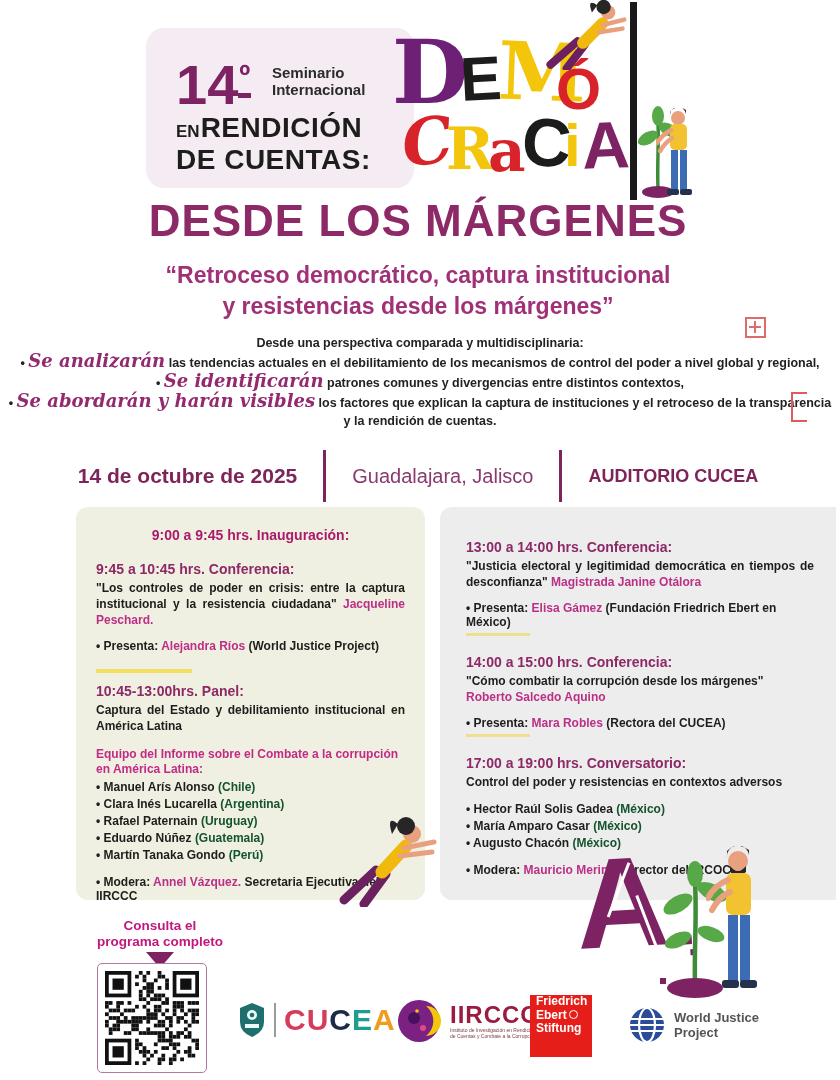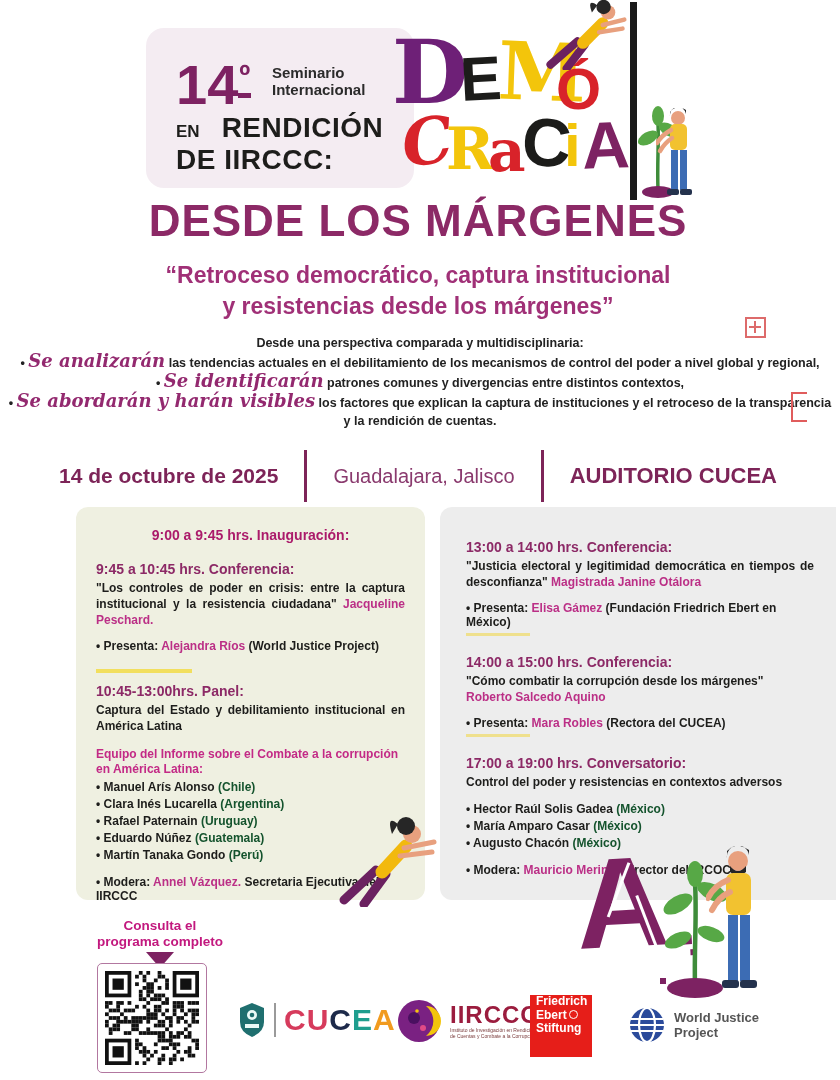--- a/index.html
+++ b/index.html
@@ -4,21 +4,21 @@
 <style>
   html,body{margin:0;padding:0;background:#fff;}
   .poster{position:relative;width:836px;height:1080px;background:#ffffff;overflow:hidden;
           font-family:"Liberation Sans", sans-serif;color:#1d1d1b;}
 
   
   .badge{position:absolute;left:146px;top:28px;width:268px;height:160px;background:#f4ecf2;border-radius:18px;}
   .badge-num{position:absolute;left:30px;top:20px;font-size:56px;font-weight:800;color:#7d2262;line-height:56px;}
   .badge-num .ord{font-size:30px;vertical-align:18px;border-bottom:5px solid #7d2262;padding:0 1px 1px 1px;}
   .badge-sem{position:absolute;left:126px;top:36px;font-size:15px;font-weight:600;color:#2b2b2b;line-height:17px;}
-  .badge-l2{position:absolute;left:30px;top:84px;display:flex;align-items:baseline;gap:22px;}
+  .badge-l2{position:absolute;left:30px;top:84px;display:flex;align-items:baseline;gap:1px;}
   .badge-en{font-size:17px;font-weight:800;color:#1d1d1b;}
   .badge-big{font-size:28px;font-weight:800;color:#1d1d1b;letter-spacing:.5px;}
   .badge-l3{position:absolute;left:30px;top:116px;}
 
   
   .wordmark{position:absolute;left:392px;top:6px;width:330px;height:196px;}
   .wm{position:absolute;font-weight:bold;line-height:1;}
   .wm-d {left:0;    top:22px; font-family:"DejaVu Serif",serif;  font-size:88px;color:#6e2077;}
   .wm-e {left:68px; top:42px; font-size:62px;font-weight:900;color:#1c1c1a;transform:rotate(-3deg);}
   .wm-m {left:106px;top:26px; font-family:"DejaVu Serif",serif;  font-size:80px;color:#f3c50b;transform:rotate(2deg);}
@@ -49,21 +49,21 @@
   .ph1::before{content:"";position:absolute;left:7px;top:2px;width:2px;height:12px;background:#dd6b6b;}
   .ph1::after {content:"";position:absolute;left:2px;top:7px;width:12px;height:2px;background:#dd6b6b;}
   .ph2{position:absolute;left:791px;top:392px;width:14px;height:26px;
        border-left:2px solid #e05c5c;border-top:2px solid #e05c5c;border-bottom:2px solid #e05c5c;}
 
   
   .infobar{position:absolute;left:0;top:448px;width:100%;height:56px;display:flex;align-items:center;
            justify-content:center;gap:26px;}
   .infobar .date{font-size:21px;font-weight:800;color:#7d2458;}
   .infobar .place{font-size:20px;font-weight:500;color:#8a3a6e;}
-  .infobar .venue{font-size:22px;font-weight:800;color:#7d2458;}
+  .infobar .venue{font-size:18px;font-weight:800;color:#7d2458;}
   .infobar .sep{width:3px;height:52px;background:#7d2458;}
 
   
   .col{position:absolute;top:507px;height:393px;box-sizing:border-box;}
   .col-left{left:76px;width:349px;background:#eff0e1;border-radius:12px;padding:20px 20px 0 20px;}
   .col-right{left:440px;width:400px;background:#ededed;border-radius:12px 0 0 12px;padding:32px 26px 0 26px;}
   .inaug{text-align:center;}
   .inaug-time{color:#ab1a6a;font-weight:800;font-size:14px;}
   .inaug-sub{color:#8c2966;font-weight:600;font-size:13.5px;margin-top:2px;}
   .sec-time{color:#8c2966;font-weight:700;font-size:14px;margin-top:18px;}
@@ -119,21 +119,21 @@
       <span>14</span><span class="ord">º</span>
     </div>
     <div class="badge-sem">
       <div>Seminario</div>
       <div>Internacional</div>
     </div>
     <div class="badge-l2">
       <span class="badge-en">EN</span>
       <span class="badge-big">RENDICIÓN</span>
     </div>
-    <div class="badge-l3 badge-big">DE IIRCCC:</div>
+    <div class="badge-l3 badge-big">DE CUENTAS:</div>
   </div>
 
   <div class="wordmark">
     <span class="wm wm-d">D</span>
     <span class="wm wm-e">E</span>
     <span class="wm wm-m">M</span>
     <span class="wm wm-o">Ó</span>
     <span class="wm wm-c1">C</span>
     <span class="wm wm-r">R</span>
     <span class="wm wm-a1">a</span>

